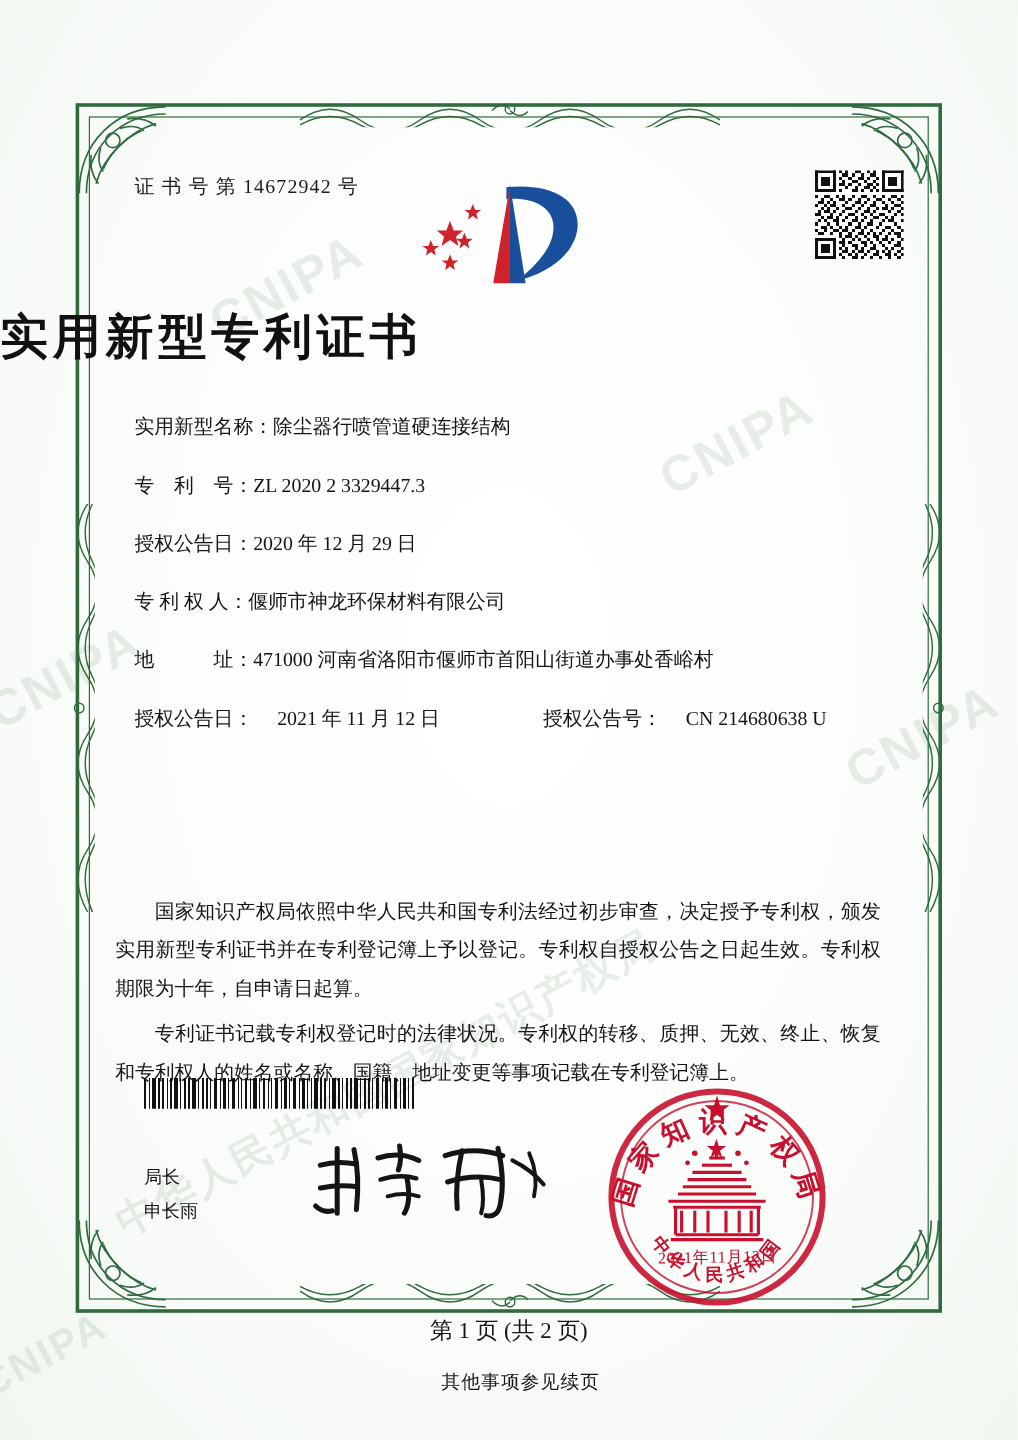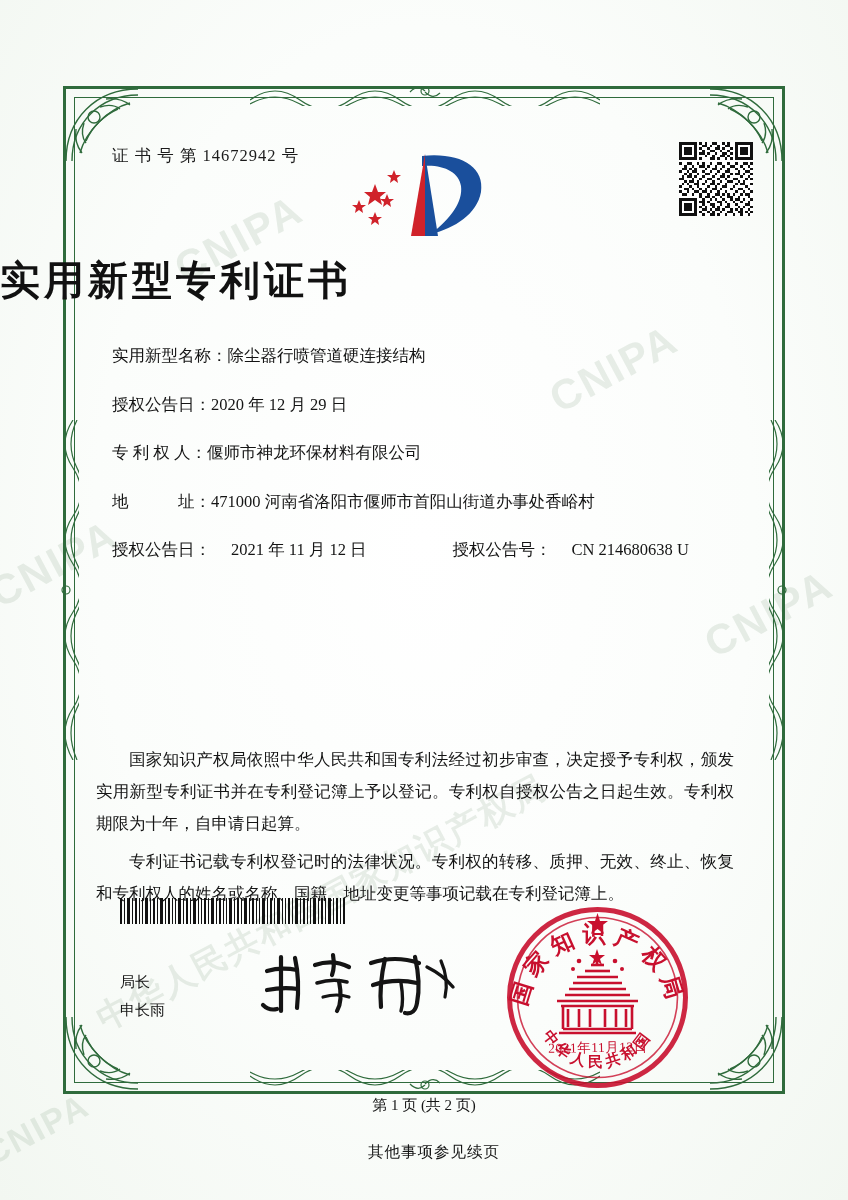--- a/index.html
+++ b/index.html
@@ -173,21 +173,21 @@
     color: #c8102e;
     letter-spacing: 0.5px;
     transform: rotate(-1deg);
   }
 
   
   .page-no {
     position: absolute;
     left: 0; right: 0; top: 1096px;
     text-align: center;
-    font-size: 15px;
+    font-size: 19px;
     color: #141414;
   }
   .footer-note {
     position: absolute;
     left: 0; right: 0; top: 1142px;
     text-align: center;
     font-size: 15.5px;
     color: #141414;
     letter-spacing: 1px;
     padding-left: 20px;
@@ -547,20 +547,24 @@
   </svg>
 
   <div class="title">实用新型专利证书</div>
 
   <div class="fields">
     <div class="field-row">
       <span class="field-label">实用新型名称：</span>
       <span class="field-value">除尘器行喷管道硬连接结构</span>
     </div>
     <div class="field-row">
+      <span class="field-label">专　利　号：</span>
+      <span class="field-value">ZL 2020 2 3329447.3</span>
+    </div>
+    <div class="field-row">
       <span class="field-label">授权公告日：</span>
       <span class="field-value">2020 年 12 月 29 日</span>
     </div>
     <div class="field-row">
       <span class="field-label">专 利 权 人：</span>
       <span class="field-value">偃师市神龙环保材料有限公司</span>
     </div>
     <div class="field-row">
       <span class="field-label">地　　　址：</span>
       <span class="field-value">471000 河南省洛阳市偃师市首阳山街道办事处香峪村</span>

